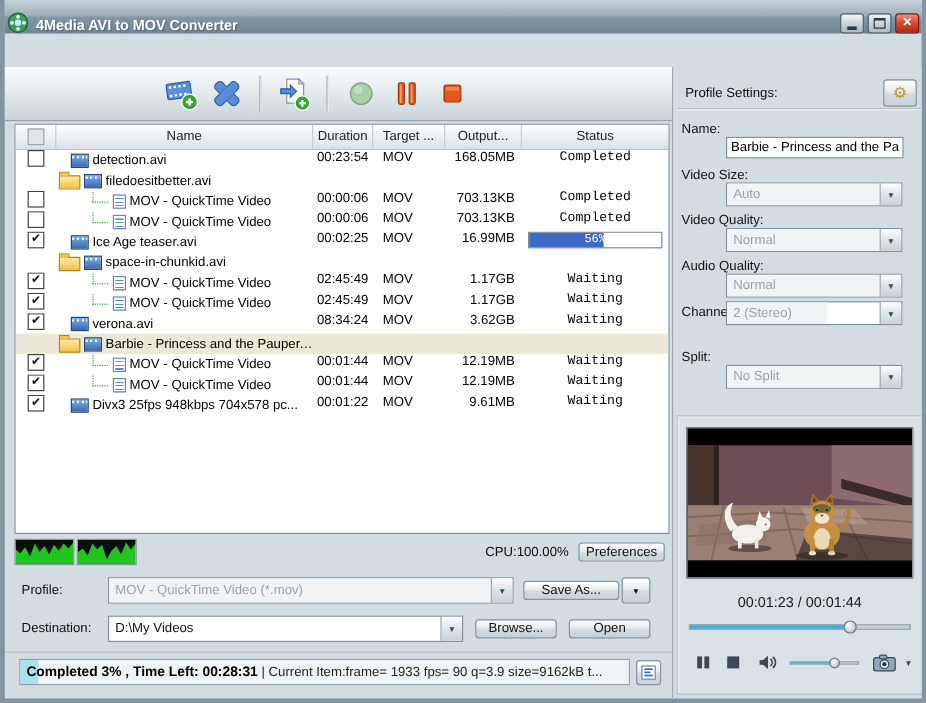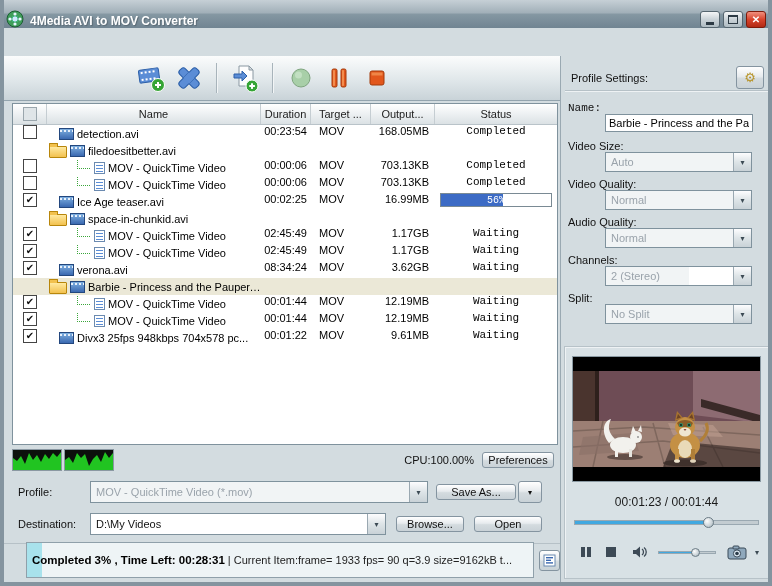--- a/index.html
+++ b/index.html
@@ -88,21 +88,21 @@
   .formrow .rowlabel{width:86px;padding-left:14px;box-sizing:border-box;}
   .combo{height:22px;border:1px solid #7f929d;background:#fff;display:flex;align-items:stretch;box-sizing:border-box;}
   .combo .cval{flex:1;display:flex;align-items:center;padding:0 5px;white-space:nowrap;overflow:hidden;font-size:11px;}
   .combo .carr{width:17px;border-left:1px solid #9aa8b1;background:linear-gradient(180deg,#fdfdfe,#dde4e7 50%,#c9d2d7);
     display:flex;align-items:center;justify-content:center;font-size:8px;color:#3c4a54;}
   .combo.disabled .cval{color:#9aa3ab;background:#f1f4f5;}
   .arrbtn{width:24px;height:22px;margin-left:2px;padding:0;font-size:8px;}
   
   .status-row{position:absolute;left:0;top:543px;width:556px;height:32px;border-top:1px solid #b6c1c7;
     display:flex;align-items:center;}
-  .status-box{position:relative;margin-left:22px;width:509px;height:36px;border:1px solid #8fa0aa;background:#eef4f6;
+  .status-box{position:relative;margin-left:12px;width:509px;height:22px;border:1px solid #8fa0aa;background:#eef4f6;
     box-sizing:border-box;overflow:hidden;display:flex;align-items:center;}
   .status-fill{position:absolute;left:0;top:0;bottom:0;background:#a8e2ec;}
   .status-text{position:relative;padding-left:5px;white-space:nowrap;font-size:11px;color:#222;}
   .status-text b{color:#000;font-size:11.5px;}
   .log-btn{width:21px;height:21px;padding:0;margin-left:5px;}
   
   .right-panel{position:absolute;left:556px;top:56px;width:212px;height:526px;background:#d3dce0;
     border-left:1px solid #9aa9b2;box-sizing:border-box;}
   .rp-header{position:absolute;left:10px;top:10px;right:8px;display:flex;align-items:center;}
   .rp-title{font-size:11px;color:#111;flex:1;}
@@ -463,21 +463,21 @@
 
   <div class="right-panel">
     <div class="rp-header">
       <span class="rp-title">Profile Settings:</span>
       <button class="btn gears-btn">
           <span>⚙</span>
         </button>
     </div>
     <div class="rp-divider"></div>
 
-    <span class="fieldlabel" style="top:46px;font-family:Liberation Mono, monospace;">Name:</span>
+    <span class="fieldlabel" style="top:46px;">Name:</span>
     <input class="namefield" style="top: 58px;" value="Barbie - Princess and the Paup">
 
     <span class="fieldlabel" style="top:84px;">Video Size:</span>
     <span class="combo disabled rp-combo" style="top:96px;">
       <span class="cval">Auto</span>
       <span class="carr">▾</span>
     </span>
 
     <span class="fieldlabel" style="top:122px;">Video Quality:</span>
     <span class="combo disabled rp-combo" style="top:134px;">
@@ -485,21 +485,21 @@
       <span class="carr">▾</span>
     </span>
 
     <span class="fieldlabel" style="top:160px;">Audio Quality:</span>
     <span class="combo disabled rp-combo" style="top:172px;">
       <span class="cval">Normal</span>
       <span class="carr">▾</span>
     </span>
 
     <span class="fieldlabel" style="top:198px;">Channels:</span>
-    <span class="combo disabled rp-combo" style="top:210px;gap:44px;">
+    <span class="combo disabled rp-combo" style="top:195px;gap:44px;">
       <span class="cval">2 (Stereo)</span>
       <span class="carr">▾</span>
     </span>
 
     <span class="fieldlabel" style="top:236px;">Split:</span>
     <span class="combo disabled rp-combo" style="top:248px;">
       <span class="cval">No Split</span>
       <span class="carr">▾</span>
     </span>
 

